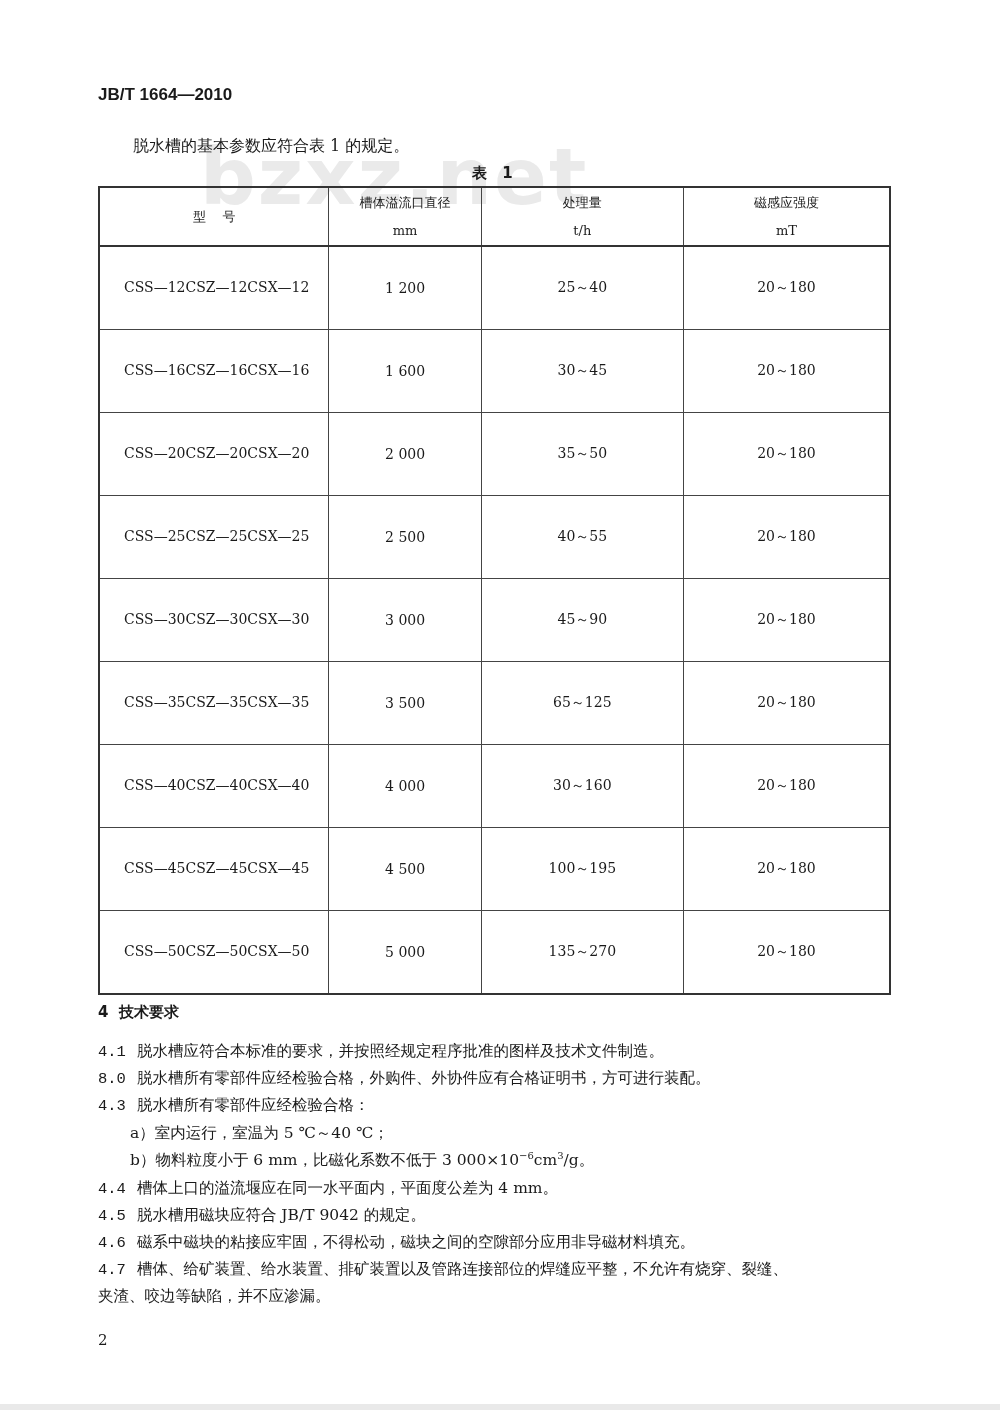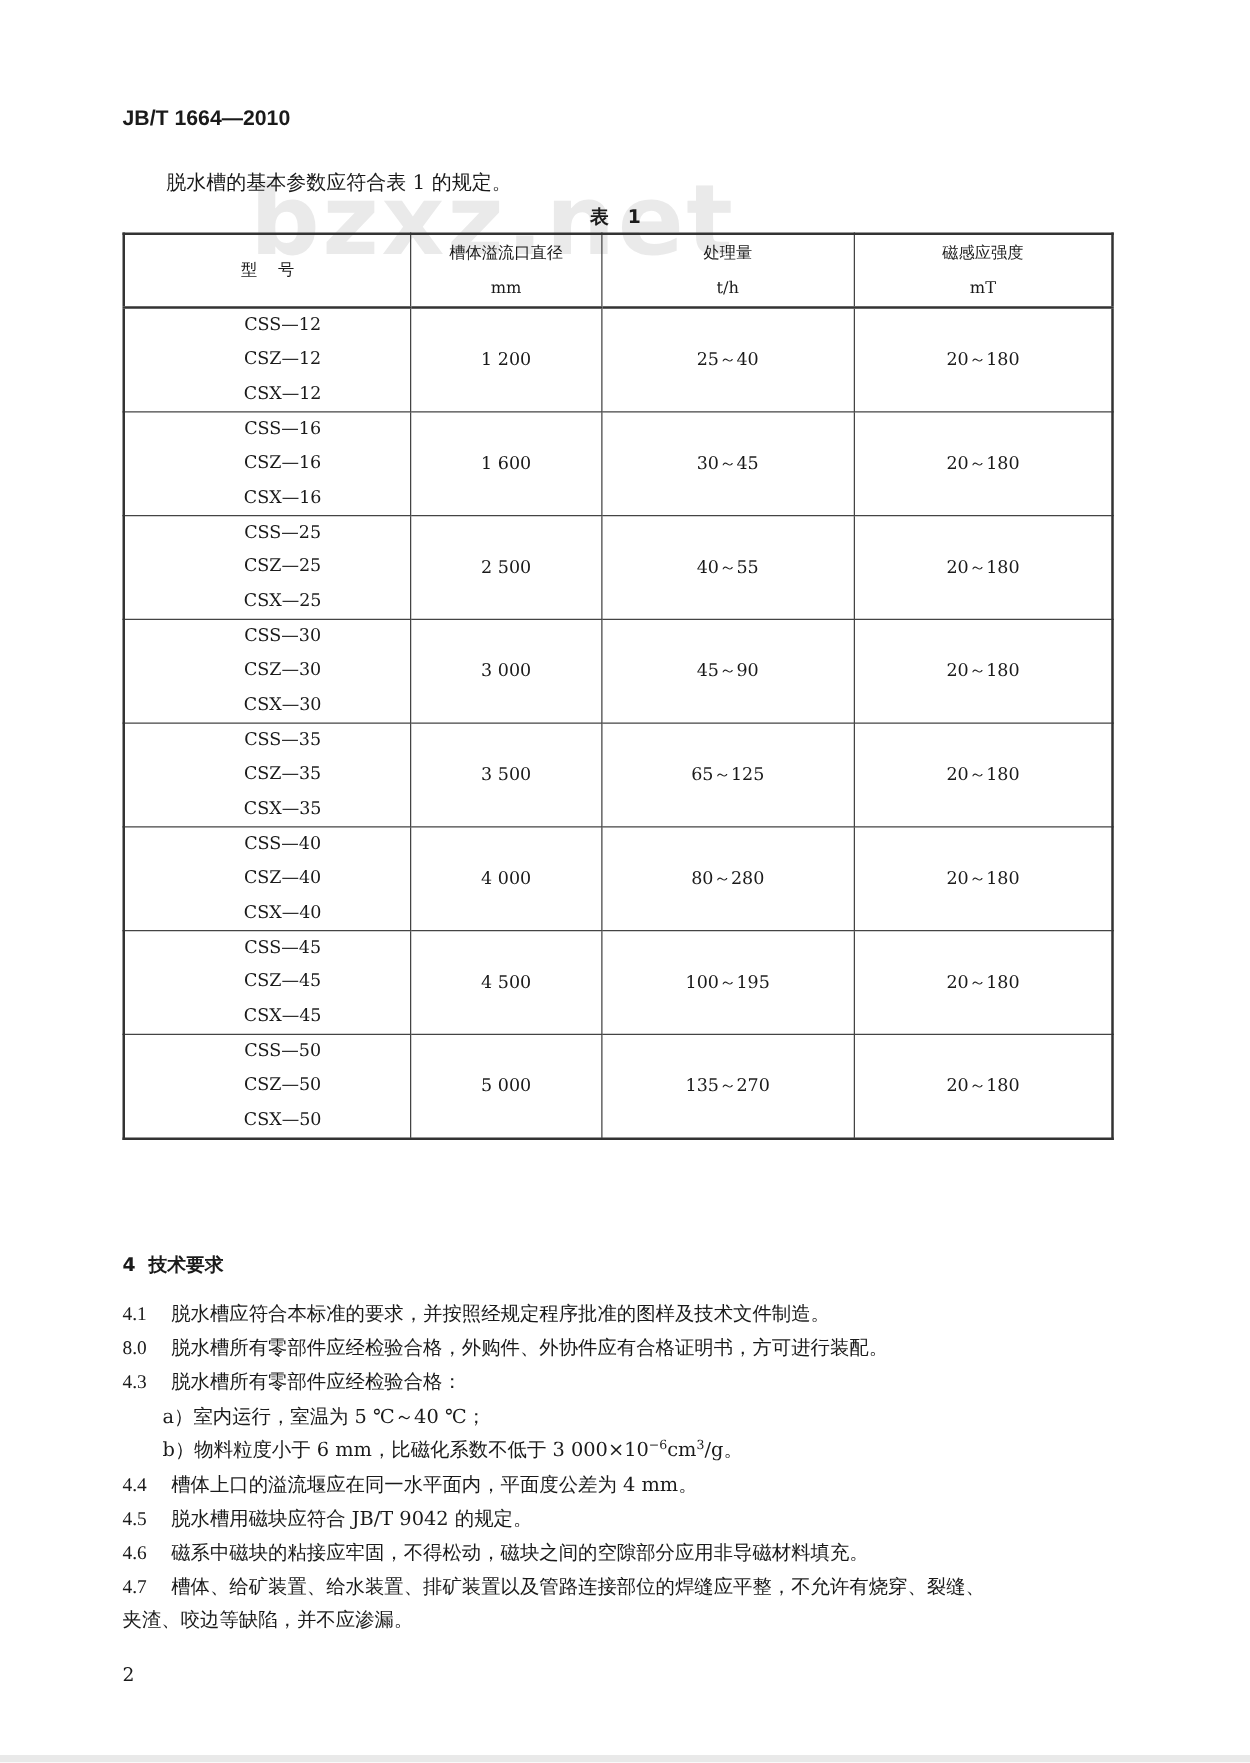--- a/index.html
+++ b/index.html
@@ -24,29 +24,29 @@
   table.params {
     position: absolute; left: 98px; top: 186px; width: 793px; border-collapse: collapse;
     border: 2px solid #333; font-size: 14px;
   }
   table.params th, table.params td {
     border: 1px solid #444; text-align: center; vertical-align: middle; font-weight: normal; padding: 0;
   }
   table.params thead th { height: 57px; border-bottom: 2px solid #333; }
   .col0 { width: 229px; margin-top: 42px; } .col1 { width: 152px; } .col2 { width: 202px; } .col3 { width: 206px; }
   .hdr-line { display: block; line-height: 28px; font-size: 13px; }
-  .models { display: flex; flex-direction: column; align-items: center; padding-left: 24px; }
+  .models { display: flex; flex-direction: row; align-items: center; padding-left: 24px; }
   .models span { display: block; height: 27.3px; line-height: 27.3px; }
   table.params tbody td { height: 82px; }
   .section-heading {
     position: absolute; left: 98px; top: 1003px; font-family: "DejaVu Sans", sans-serif;
     font-weight: bold; font-size: 15px;
   }
   .clause { position: absolute; left: 98px; font-size: 15.5px; white-space: nowrap; }
-  .clause .num { display: inline-block; width: 34px; font-family: Liberation Serif, serif; }
+  .clause .num { display: inline-block; width: 34px; font-family: Liberation Mono, monospace; }
   .sub { position: absolute; left: 130px; font-size: 15.5px; white-space: nowrap; }
   .wrap-line { position: absolute; left: 98px; font-size: 15.5px; white-space: nowrap; }
   .page-number { position: absolute; left: 98px; top: 1331px; font-size: 15px; }
   sup { font-size: 10px; }
 </style>
 </head>
 <body>
 
 <div class="watermark">bzxz.net</div>
 
@@ -96,20 +96,32 @@
         <span>CSS—16</span>
         <span>CSZ—16</span>
         <span>CSX—16</span>
       </div>
     </td>
     <td>1 600</td>
     <td>30～45</td>
     <td>20～180</td>
   </tr>
 
+  <tr>
+    <td>
+      <div class="models">
+        <span>CSS—20</span>
+        <span>CSZ—20</span>
+        <span>CSX—20</span>
+      </div>
+    </td>
+    <td>2 000</td>
+    <td>35～50</td>
+    <td>20～180</td>
+  </tr>
 
   <tr>
     <td>
       <div class="models">
         <span>CSS—25</span>
         <span>CSZ—25</span>
         <span>CSX—25</span>
       </div>
     </td>
     <td>2 500</td>
@@ -145,21 +157,21 @@
 
   <tr>
     <td>
       <div class="models">
         <span>CSS—40</span>
         <span>CSZ—40</span>
         <span>CSX—40</span>
       </div>
     </td>
     <td>4 000</td>
-    <td>80～280</td>
+    <td>30～160</td>
     <td>20～180</td>
   </tr>
 
   <tr>
     <td>
       <div class="models">
         <span>CSS—45</span>
         <span>CSZ—45</span>
         <span>CSX—45</span>
       </div>

